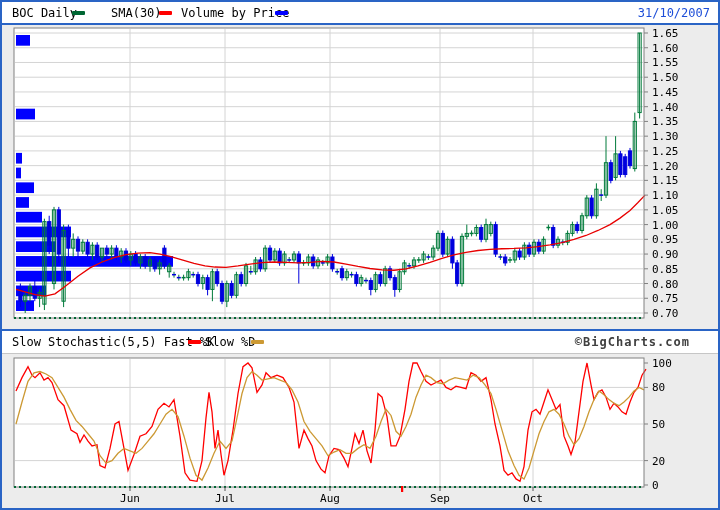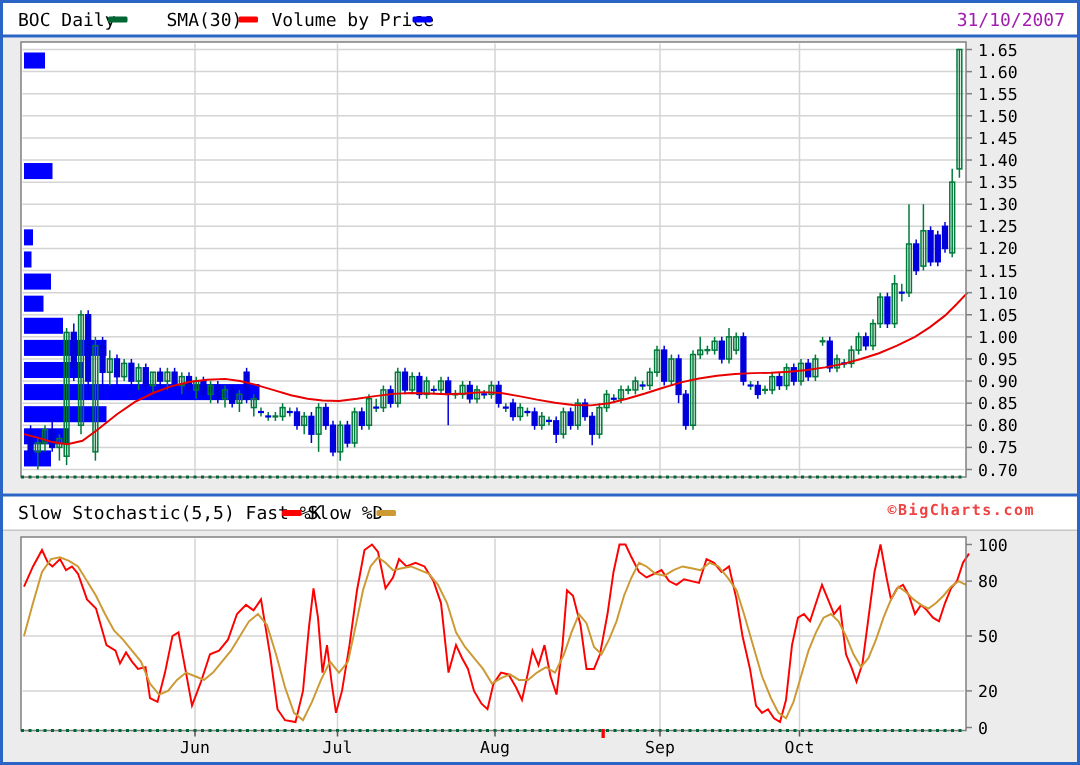--- a/index.html
+++ b/index.html
@@ -4,22 +4,22 @@
 <style>
   html,body{margin:0;padding:0;background:#d8d8d8;}
   .page{position:relative;width:720px;height:510px;background:#ececec;
         border:2px solid #2a64c5;box-sizing:border-box;overflow:hidden;
         font-family:"DejaVu Sans Mono",monospace;}
   .strip{position:absolute;left:0;right:0;background:#ffffff;}
   .strip-top{top:0;height:21px;border-bottom:2px solid #2a64c5;}
   .strip-stoch{top:327px;height:22px;border-top:2px solid #2a64c5;border-bottom:1px solid #c6c6c6;}
   .lbl{position:absolute;top:4px;font-size:12px;color:#000;white-space:pre;}
   .sw{position:absolute;top:9px;width:13px;height:4px;border-radius:1px;}
-  .date{position:absolute;top:4px;right:8px;font-size:12px;color:#a21caf;text-align:right;}
-  .copyright{position:absolute;top:4px;right:28px;font-size:10px;font-weight:bold;color:#ef4444;letter-spacing:1px;}
+  .date{position:absolute;top:4px;right:8px;font-size:12px;color:#1d4ed8;text-align:right;}
+  .copyright{position:absolute;top:4px;right:28px;font-size:12px;font-weight:bold;color:#404040;letter-spacing:1px;}
   svg.chart{position:absolute;top:0;left:0;}
 </style>
 </head>
 <body>
 
 <div class="page">
 
   <svg class="chart" id="chart-svg" width="716" height="506" viewBox="0 0 716 506">
       <g>
         <rect x="12" y="26" width="630" height="290" fill="#fff"></rect>

